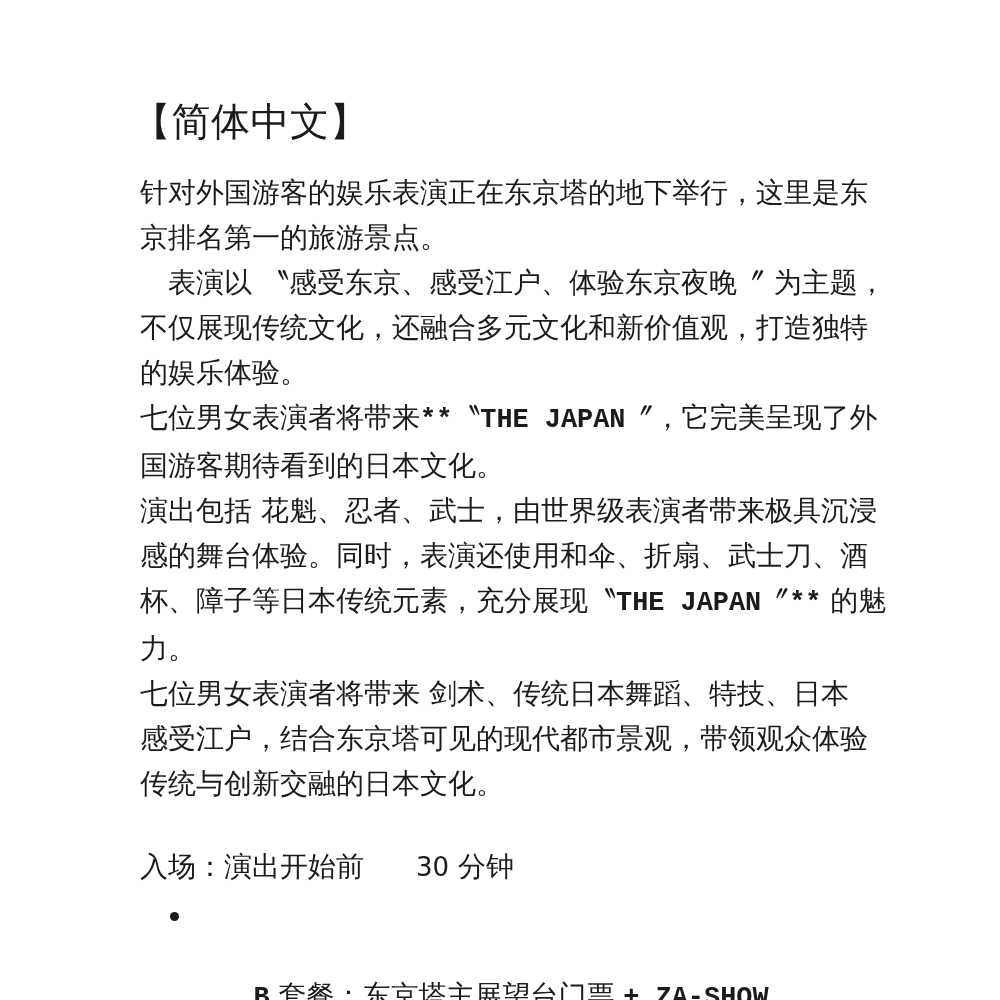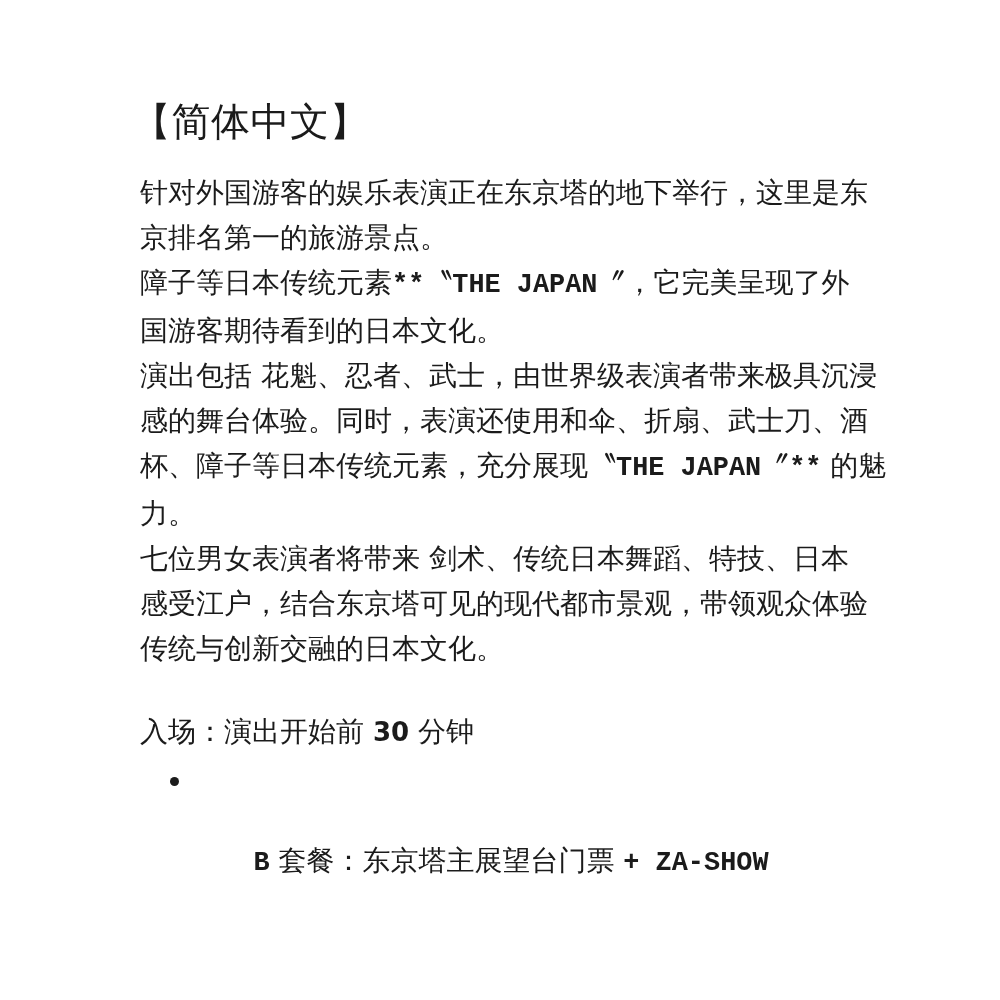--- a/index.html
+++ b/index.html
@@ -59,35 +59,39 @@
     border-radius: 50%;
     background: #1b1b1b;
   }
   .run-mono {
     font-family: "Liberation Mono", "DejaVu Sans Mono", monospace;
     font-weight: 700;
     font-size: 0.96em;
   }
   .run-num {
     font-family: "DejaVu Sans", "Liberation Sans", sans-serif;
-    font-weight: 700;
+    font-weight: 400;
     font-size: 0.93em;
+    margin-left: 43px;
   }
 </style>
 </head>
 <body>
 
 <div class="page">
 
   <h1 class="doc-heading">【简体中文】</h1>
 
   <div class="body-text">
     <p><span>针对外国游客的娱乐表演正在东京塔的地下举行，这里是东
 京排名第一的旅游景点。</span></p>
-    <p><span>障子等日本传统元素</span><span class="run-mono">**</span><span>〝</span><span class="run-mono">THE JAPAN</span><span>〞，它完美呈现了外
+    <p><span>　表演以 〝感受东京、感受江户、体验东京夜晚〞 为主题，
+不仅展现传统文化，还融合多元文化和新价值观，打造独特
+的娱乐体验。</span></p>
+    <p><span>七位男女表演者将带来</span><span class="run-mono">**</span><span>〝</span><span class="run-mono">THE JAPAN</span><span>〞，它完美呈现了外
 国游客期待看到的日本文化。</span></p>
     <p><span>演出包括 花魁、忍者、武士，由世界级表演者带来极具沉浸
 感的舞台体验。同时，表演还使用和伞、折扇、武士刀、酒
 杯、障子等日本传统元素，充分展现</span><span>〝</span><span class="run-mono">THE JAPAN</span><span>〞</span><span class="run-mono">**</span><span> 的魅
 力。</span></p>
     <p><span>七位男女表演者将带来 剑术、传统日本舞蹈、特技、日本
 感受江户，结合东京塔可见的现代都市景观，带领观众体验
 传统与创新交融的日本文化。</span></p>
 
     <p class="admission-line"><span>入场：演出开始前 </span><span class="run-num">30</span><span> 分钟</span></p>

